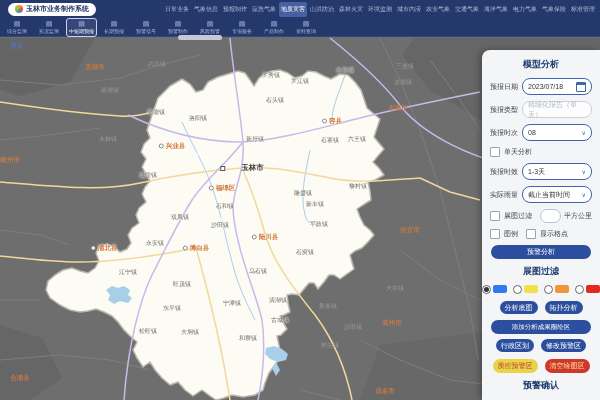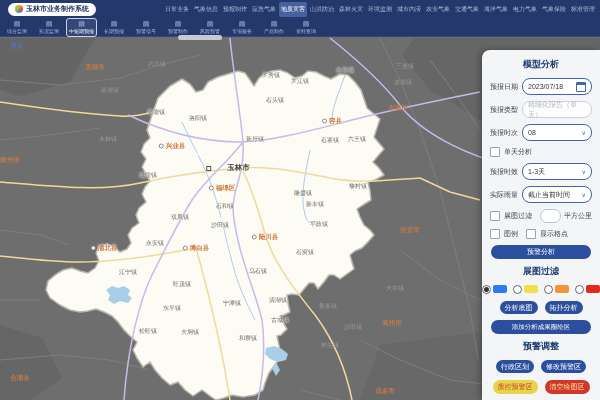--- a/index.html
+++ b/index.html
@@ -297,21 +297,21 @@
         </span>
         <span class="maplabel town dim" style="left: 328px; top: 306px;">
           <span>那务镇</span>
         </span>
         <span class="maplabel town dim" style="left: 330px; top: 345px;">
           <span>林尘镇</span>
         </span>
         <span class="maplabel town dim" style="left: 353px; top: 327px;">
           <span>沙田镇</span>
         </span>
-        <span class="maplabel citylab" style="left: 228px; top: 168px; gap: 16px;">
+        <span class="maplabel citylab" style="left: 242px; top: 168px; gap: 16px;">
           <span class="sqmark"></span>
           <span>玉林市</span>
         </span>
       </div>
     <span class="home-link">首页</span>
   </div>
 
   <div class="topbar">
     <div class="logo">
       <span class="logo-circle"></span>
@@ -463,21 +463,20 @@
           <span class="radio"></span>
           <span class="swatch" style="background: rgb(224, 42, 30);"></span>
         </span>
       </div>
     <div class="btn-row">
       <button class="btn">分析底图</button>
       <button class="btn">拓扑分析</button>
     </div>
     <button class="btn full" style="font-size:6.5px;">添加分析成果圈绘区</button>
 
-    <div class="panel-title">预警调整</div>
     <div class="btn-row" id="adjust-buttons">
         <button class="btn">行政区划</button>
         <button class="btn">修改预警区</button>
         <button class="btn yellow">质控预警区</button>
         <button class="btn red">清空绘图区</button>
       </div>
 
     <div class="panel-title">预警确认</div>
 
   </aside>

